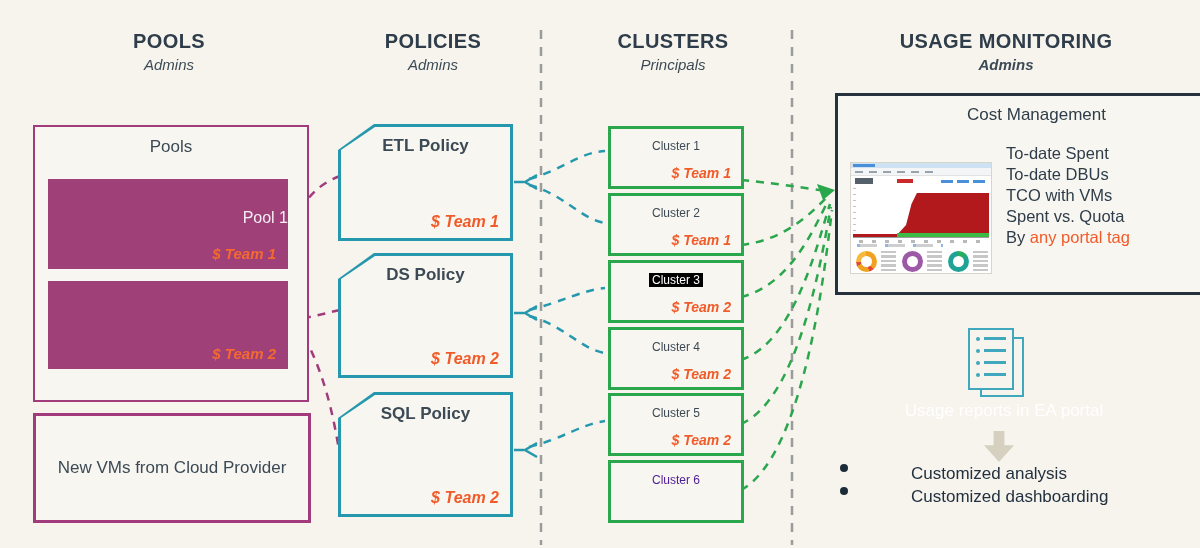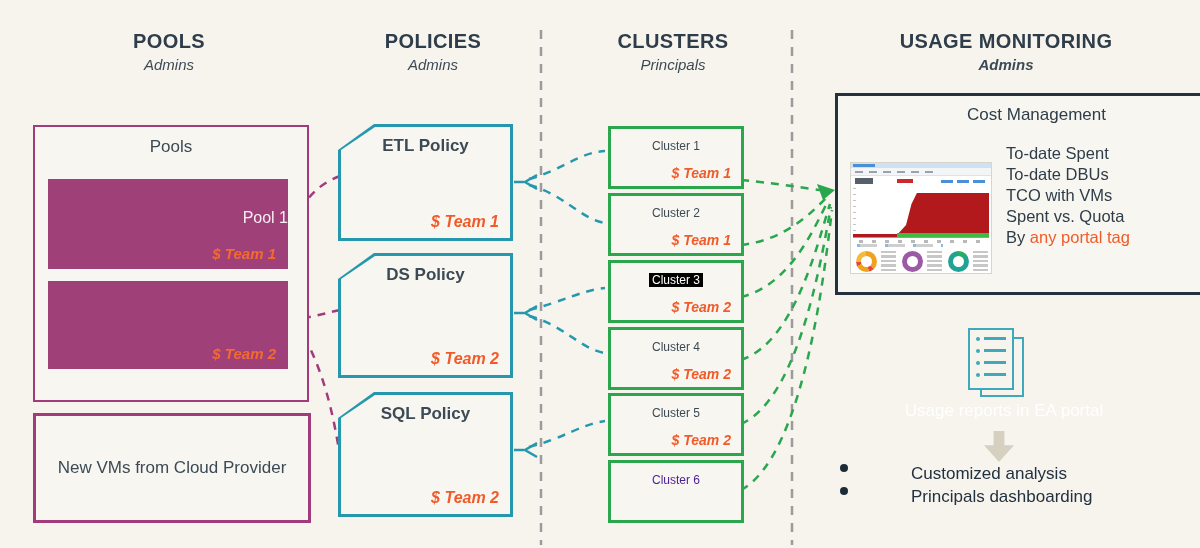--- a/index.html
+++ b/index.html
@@ -283,15 +283,15 @@
 <div class="abs faint-caption">Usage reports in EA portal</div>
 <div class="abs down-arrow"></div>
 
 <div class="abs bullets">
   <div class="bullet-row">
     <div class="bullet-dot"></div>
     <div class="bullet-text">Customized analysis</div>
   </div>
   <div class="bullet-row">
     <div class="bullet-dot"></div>
-    <div class="bullet-text">Principals dashboarding</div>
+    <div class="bullet-text">Customized dashboarding</div>
   </div>
 </div>
 
 </body></html>

